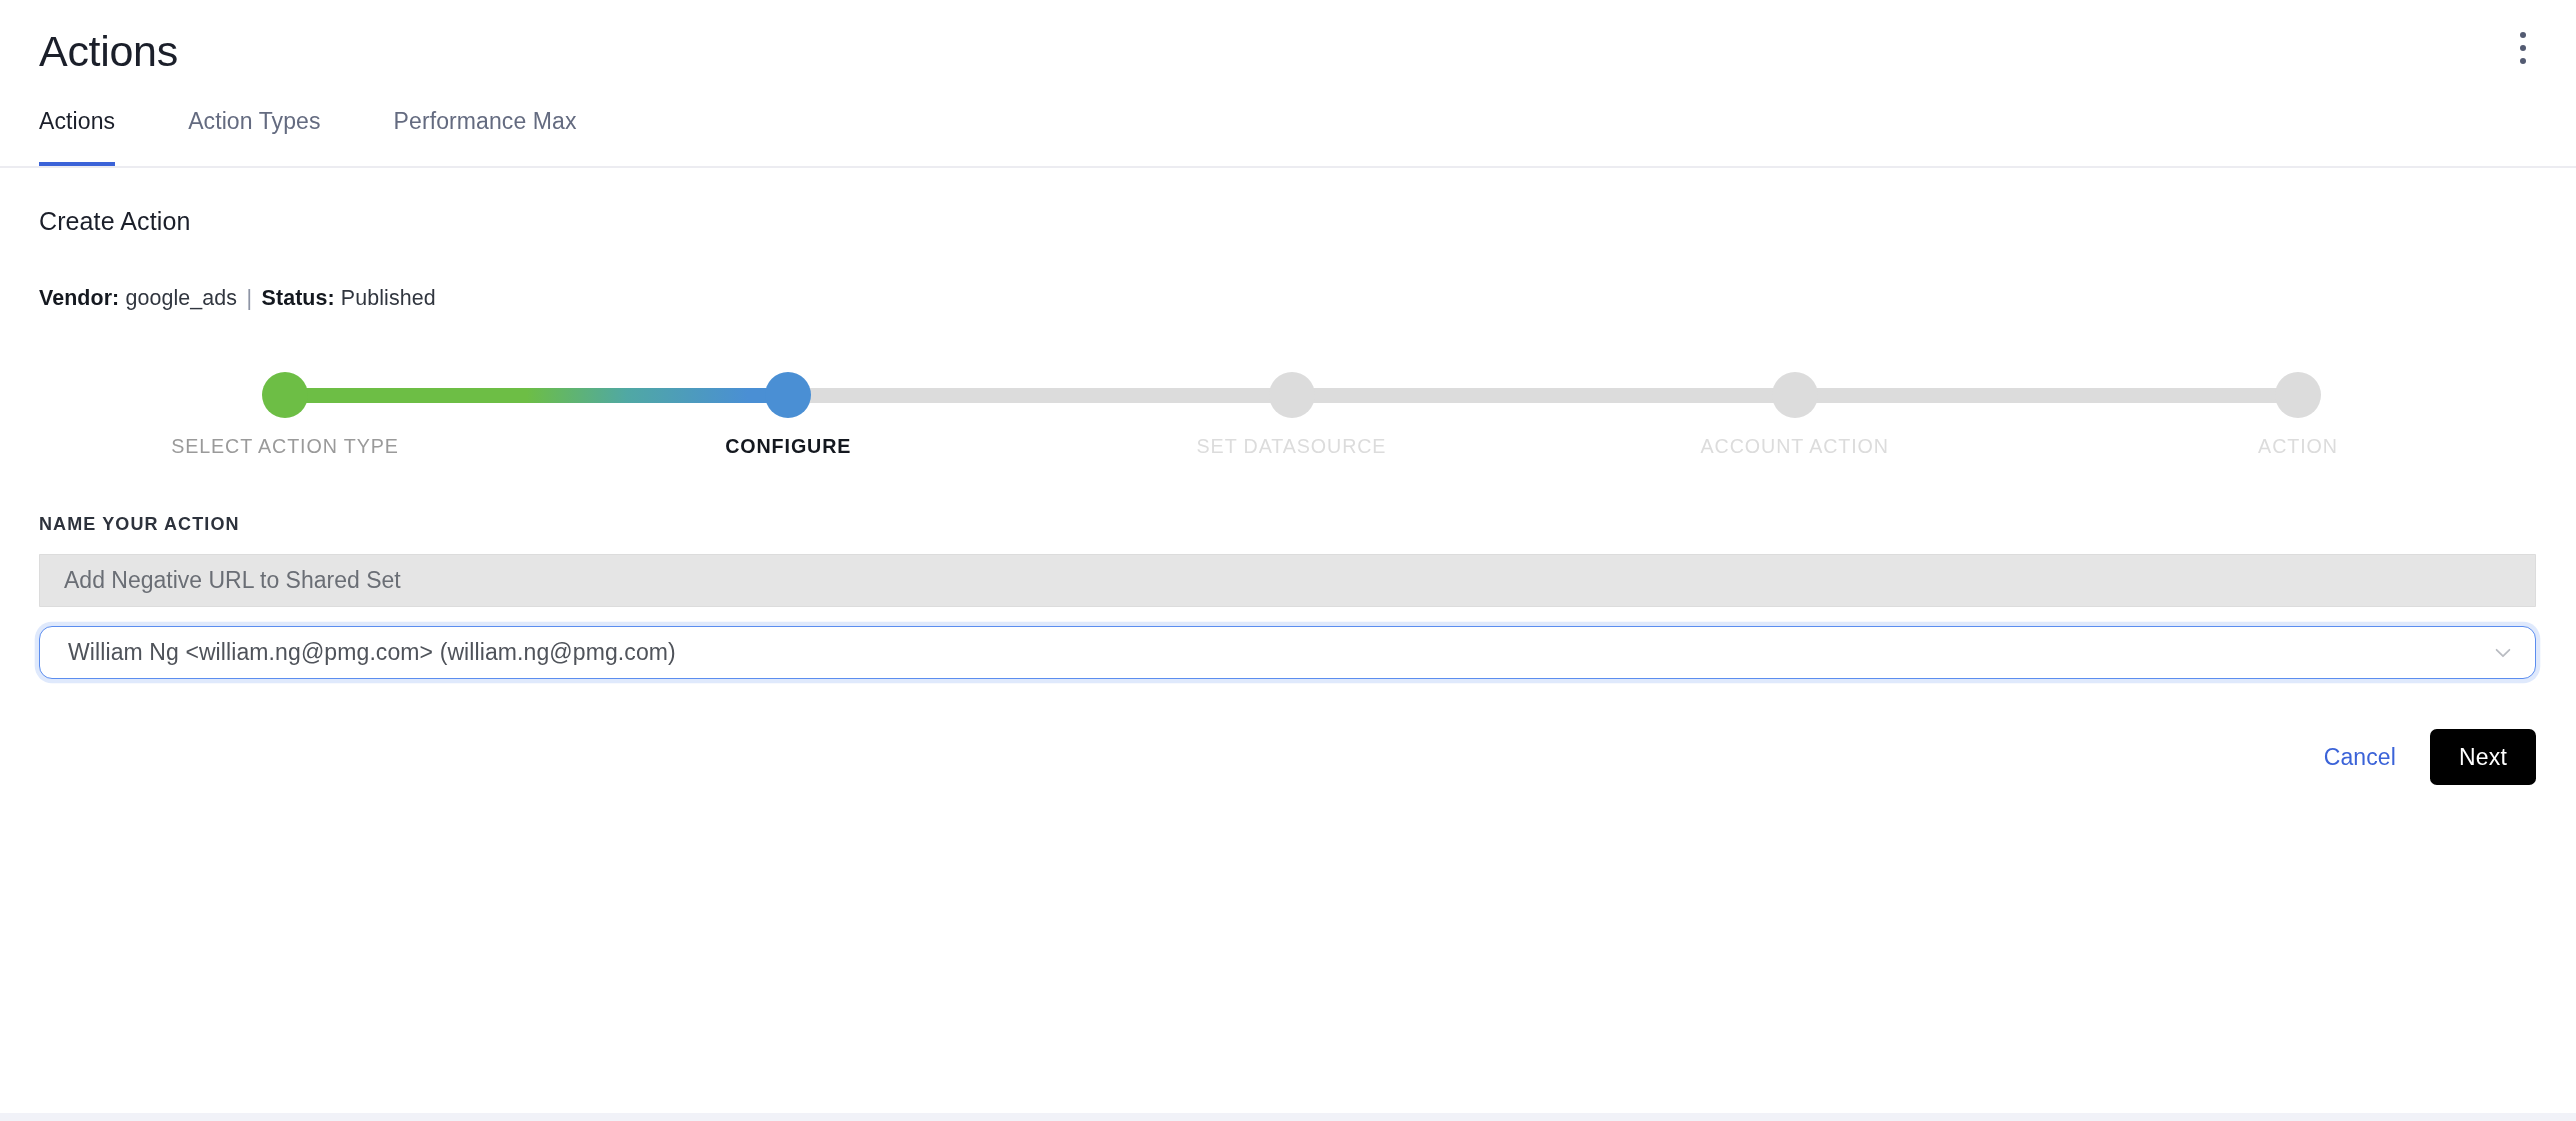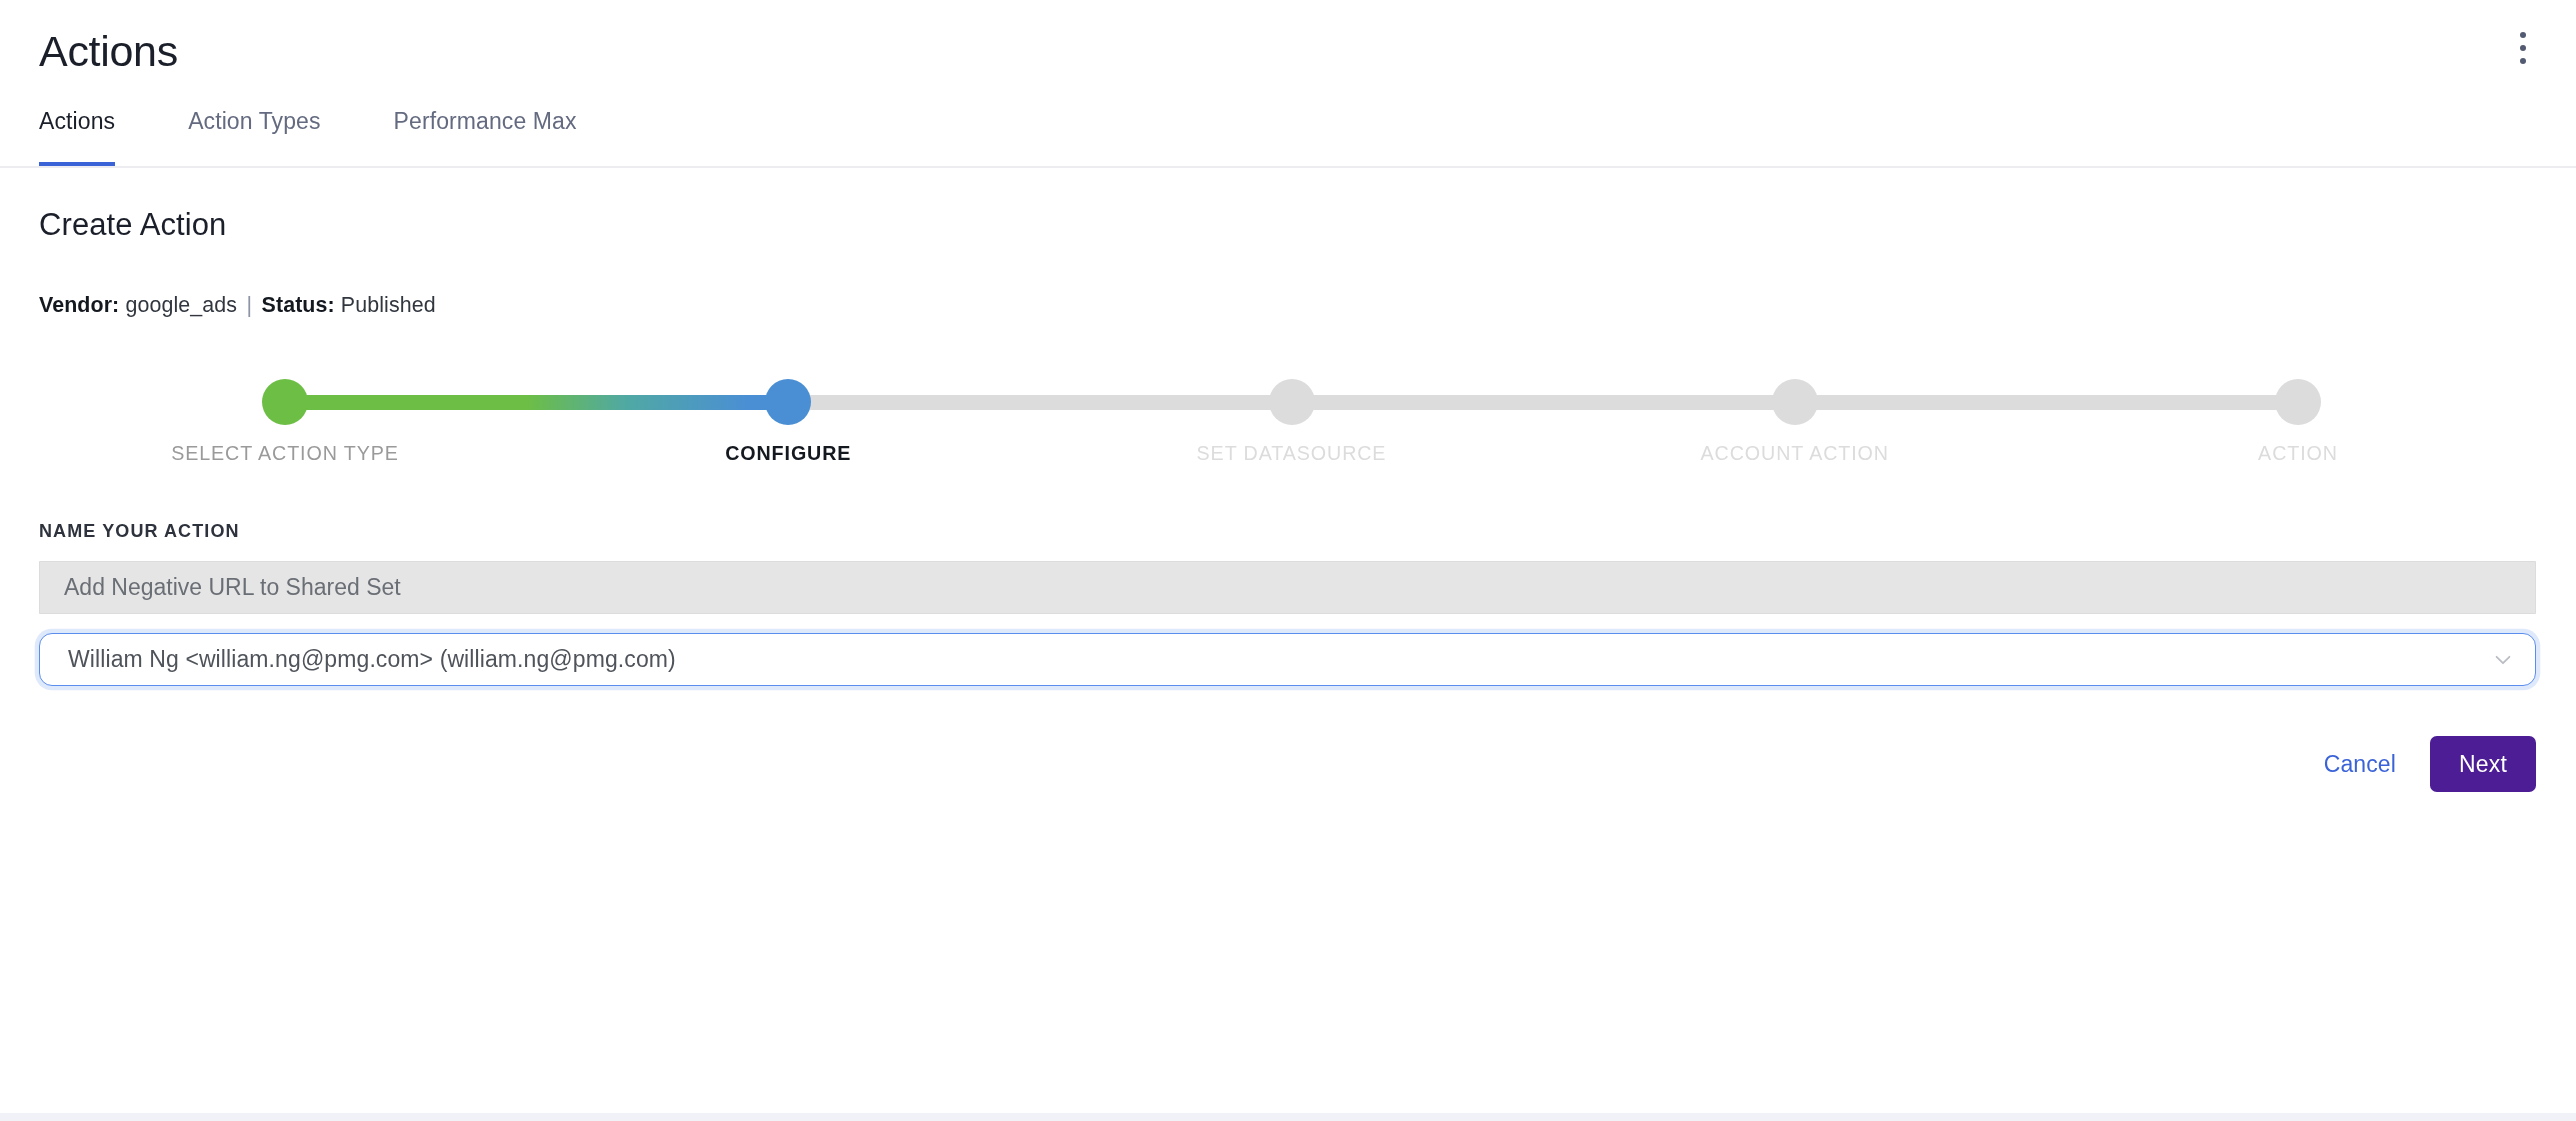--- a/index.html
+++ b/index.html
@@ -85,21 +85,21 @@
     height: 4.3px;
     background: #3b63d8;
   }
 
   
   .content {
     padding: 0 39px;
   }
 
   .section-title {
-    font-size: 31px;
+    font-size: 25px;
     color: #1b1f2a;
     font-weight: 400;
     margin-top: 39px;
     letter-spacing: 0.1px;
   }
 
   .meta-line {
     margin-top: 50px;
     font-size: 21.4px;
     color: #31363f;
@@ -248,21 +248,21 @@
     background: none;
     border: none;
     font-family: "Liberation Sans", sans-serif;
     font-size: 23px;
     color: #3b63d8;
     cursor: pointer;
     padding: 10.3px 12px;
     letter-spacing: 0.1px;
   }
   .btn-next {
-    background: #4c1d95;
+    background: #000000;
     border: none;
     border-radius: 6.8px;
     font-family: "Liberation Sans", sans-serif;
     font-size: 23px;
     color: #ffffff;
     font-weight: 500;
     padding: 14.5px 29px;
     cursor: pointer;
     letter-spacing: 0.2px;
   }

